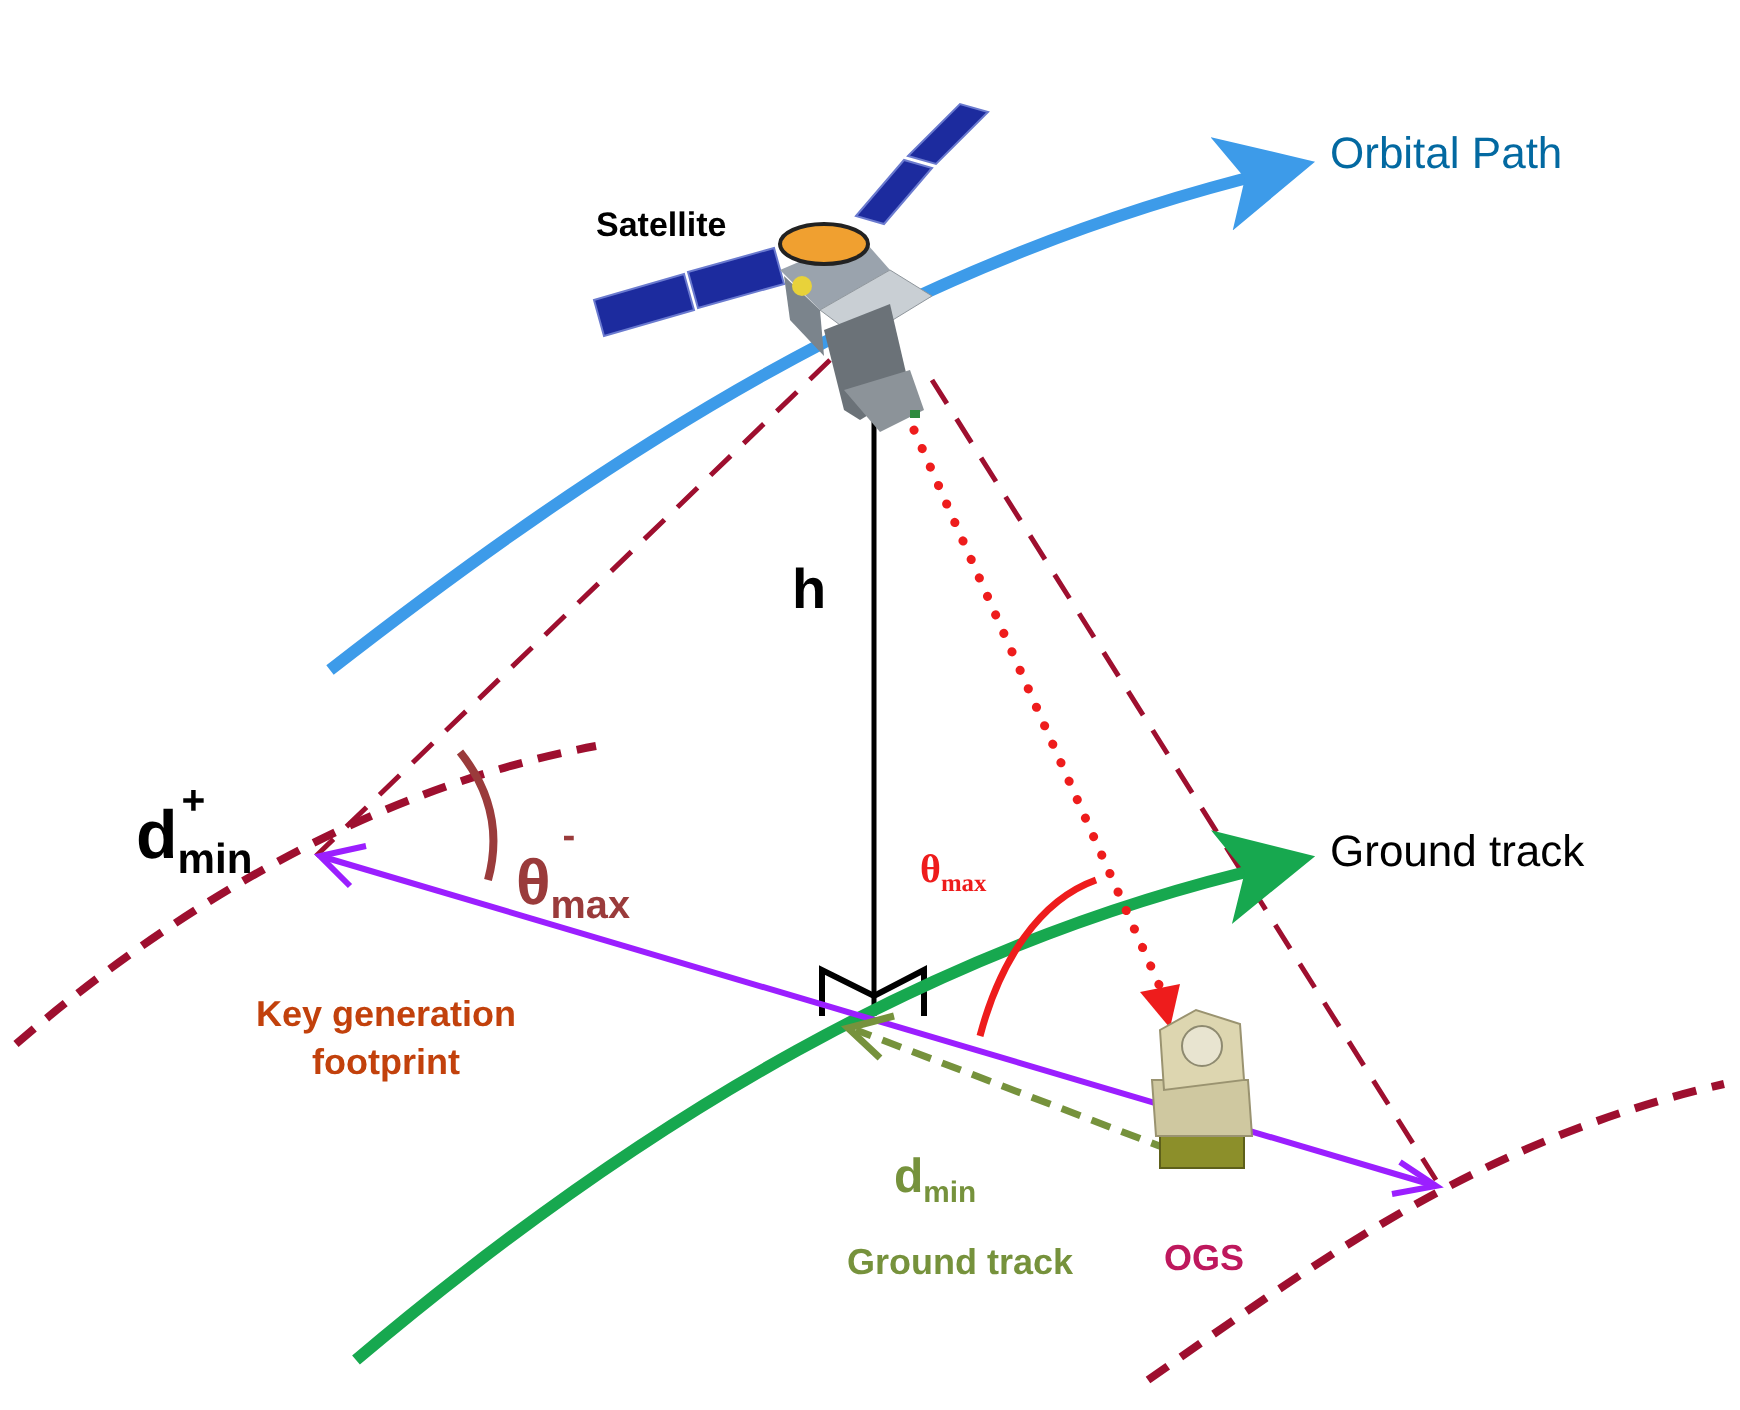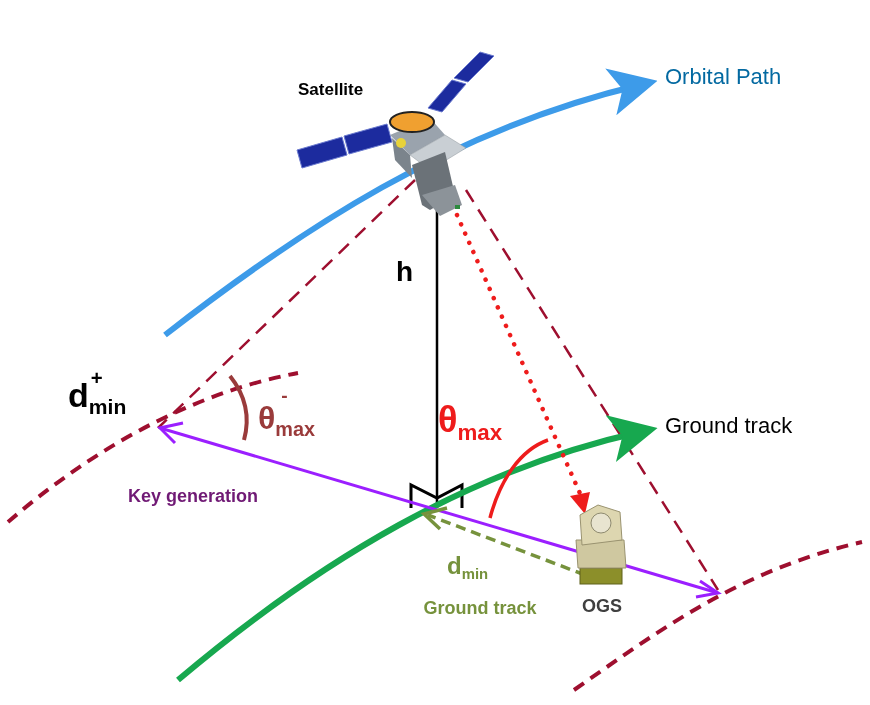--- a/index.html
+++ b/index.html
@@ -1,19 +1,19 @@
 <!DOCTYPE html>
 <html><head>
 <meta charset="utf-8">
 <style>
   html,body{margin:0;padding:0;background:#ffffff;}
   body{width:870px;height:705px;overflow:hidden;position:relative;font-family:"DejaVu Sans","Liberation Sans",sans-serif;}
   svg{position:absolute;left:0;top:0;}
   .lbl{position:absolute;white-space:nowrap;line-height:1;}
-  .bold{font-weight:bold;}
+  .bold{font-weight:bold;margin-top:23px;}
   .sub{font-size:0.62em;vertical-align:-0.35em;}
   .sup{font-size:0.6em;}
   .center{text-align:center;}
 </style>
 </head>
 <body>
 
 <svg width="870" height="705" viewBox="0 0 870 705">
   <defs>
     <marker id="arrBlue" markerWidth="8" markerHeight="8" refX="5" refY="4" orient="auto" markerUnits="strokeWidth">
@@ -93,29 +93,30 @@
   </span>
 </div>
 
 <div class="lbl bold" style="left:258px;top:402px;font-size:32px;color:#9a3b3b;font-family:'Liberation Sans',sans-serif;">
   <span>θ</span><span style="position:relative;display:inline-block;">
     <span class="sup" style="position:absolute;left:6px;top:-16px;">-</span>
     <span class="sub">max</span>
   </span>
 </div>
 
-<div class="lbl bold" style="left:438px;top:402px;font-size:36px;color:#ee1c1c;font-family:Liberation Sans, sans-serif;">
+<div class="lbl bold" style="left:460px;top:402px;font-size:20px;color:#ee1c1c;font-family:Liberation Serif, serif;">
   <span>θ</span><span class="sub">max</span>
 </div>
 
-<div class="lbl bold center" style="left:98px;top:484px;width:190px;font-size:18px;color:#701a75;line-height:24px;font-family:'Liberation Sans',sans-serif;">
+<div class="lbl bold center" style="left:98px;top:472px;width:190px;font-size:18px;color:#c2410c;line-height:24px;font-family:'Liberation Sans',sans-serif;">
   <div>Key generation</div>
+  <div>footprint</div>
 </div>
 
 <div class="lbl bold" style="left:447px;top:554px;font-size:24px;color:#76923c;font-family:'Liberation Sans',sans-serif;">
   <span>d</span><span class="sub">min</span>
 </div>
 
 <div class="lbl bold center" style="left:400px;top:596px;width:160px;font-size:18px;color:#76923c;line-height:24px;font-family:'Liberation Sans',sans-serif;">
   <div>Ground track</div>
 </div>
 
-<div class="lbl bold" style="left:582px;top:597px;font-size:18px;color:#404040;font-family:'Liberation Sans',sans-serif;">OGS</div>
+<div class="lbl bold" style="left:582px;top:597px;font-size:18px;color:#be185d;font-family:'Liberation Sans',sans-serif;">OGS</div>
 
 </body></html>

